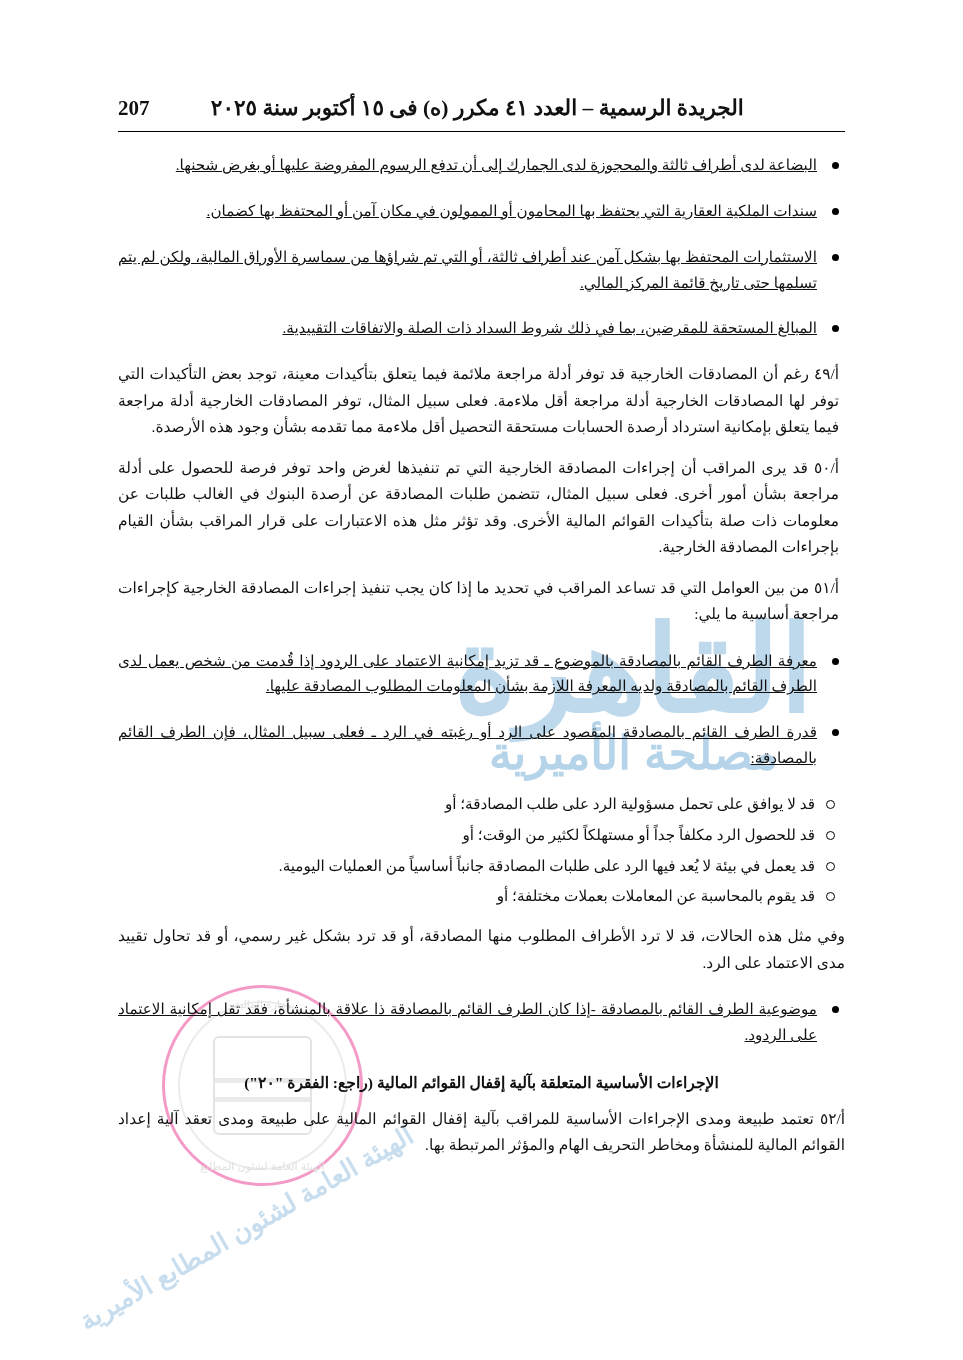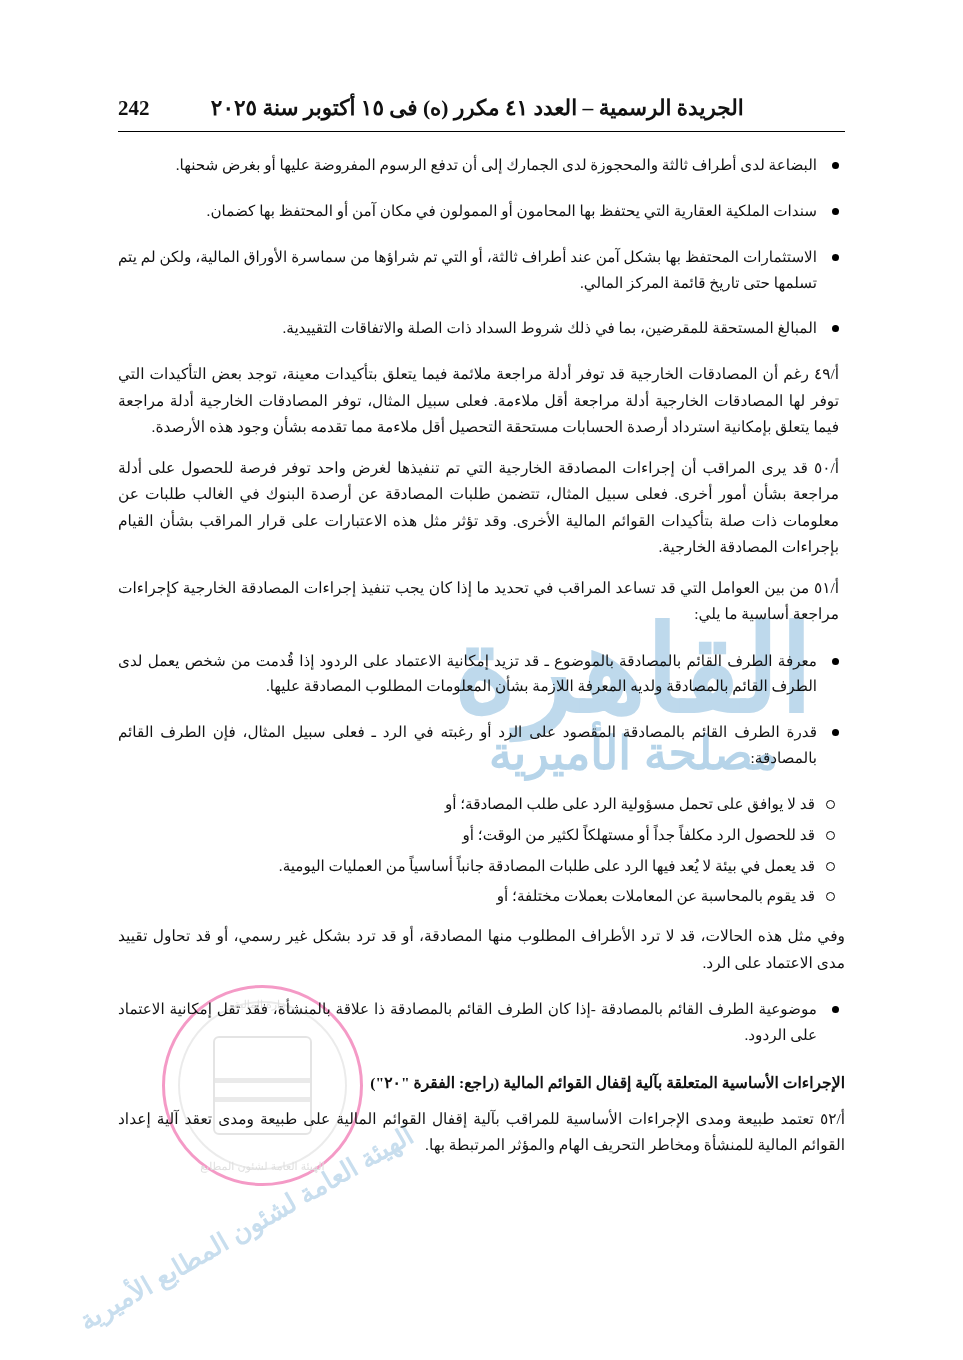--- a/index.html
+++ b/index.html
@@ -134,20 +134,21 @@
     margin: 6px 0 6px 0;
     padding: 0;
   }
   ul.bullets > li {
     position: relative;
     font-size: 15.2px;
     line-height: 1.7;
     padding-right: 28px;
     margin: 20px 0;
     text-align: justify;
+    text-decoration: underline;
   }
   ul.bullets > li:before {
     content: "";
     position: absolute;
     right: 6px;
     top: 10px;
     width: 7px;
     height: 7px;
     background: #000;
     border-radius: 50%;
@@ -169,20 +170,21 @@
     height: 7px;
     border: 1.3px solid #000;
     border-radius: 50%;
     background: transparent;
   }
   .bullets-group-1 > li { text-align: center; }
   .bullets-group-1 > li.long { text-align: justify; }
   .section-heading {
     font-size: 15.6px;
     font-weight: bold;
+    text-align: center;
     margin: 26px 0 10px 0;
   }
   .nested-wrap { margin: 2px 0 6px 0; }
 </style>
 </head>
 <body>
 
 <div class="page">
 
   <div class="watermark-layer">
@@ -193,21 +195,21 @@
       <div class="wm-seal-text">وزارة المالية</div>
       <div class="wm-seal-inner"></div>
       <div class="wm-seal-text bottom">الهيئة العامة لشئون المطابع</div>
     </div>
   </div>
 
   <div class="content">
 
     <div class="page-header">
       <div class="header-title">الجريدة الرسمية – العدد ٤١ مكرر (ه) فى ١٥ أكتوبر سنة ٢٠٢٥</div>
-      <div class="header-page-number">242</div>
+      <div class="header-page-number">207</div>
     </div>
     <hr class="header-rule">
 
     <ul class="bullets bullets-group-1">
       <li>البضاعة لدى أطراف ثالثة والمحجوزة لدى الجمارك إلى أن تدفع الرسوم المفروضة عليها أو بغرض شحنها.</li>
       <li>سندات الملكية العقارية التي يحتفظ بها المحامون أو الممولون في مكان آمن أو المحتفظ بها كضمان.</li>
       <li class="long">الاستثمارات المحتفظ بها بشكل آمن عند أطراف ثالثة، أو التي تم شراؤها من سماسرة الأوراق المالية، ولكن لم يتم تسلمها حتى تاريخ قائمة المركز المالي.</li>
       <li>المبالغ المستحقة للمقرضين، بما في ذلك شروط السداد ذات الصلة والاتفاقات التقييدية.</li>
     </ul>
 

